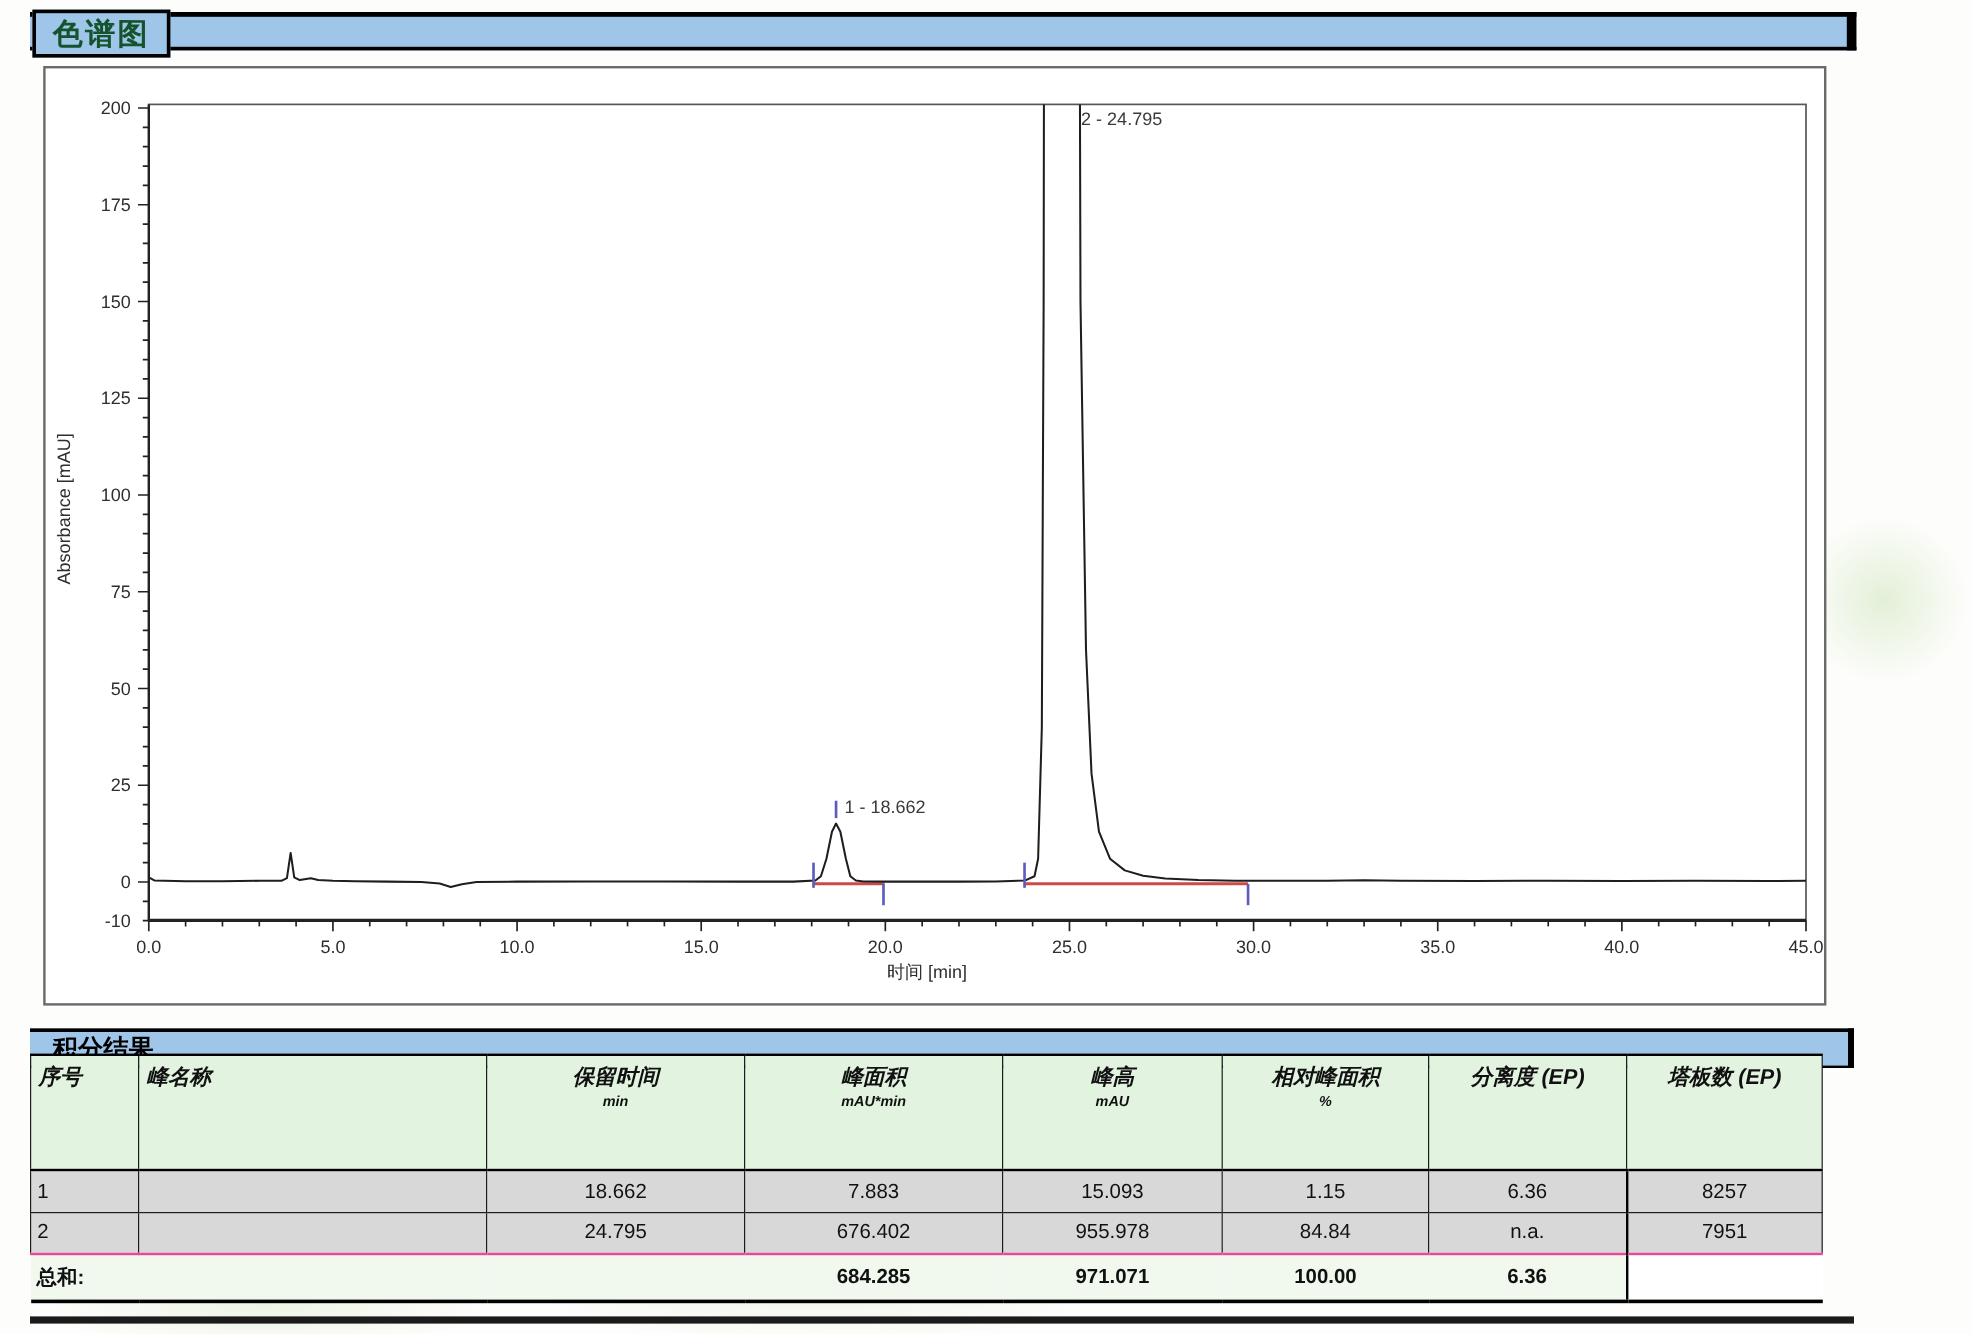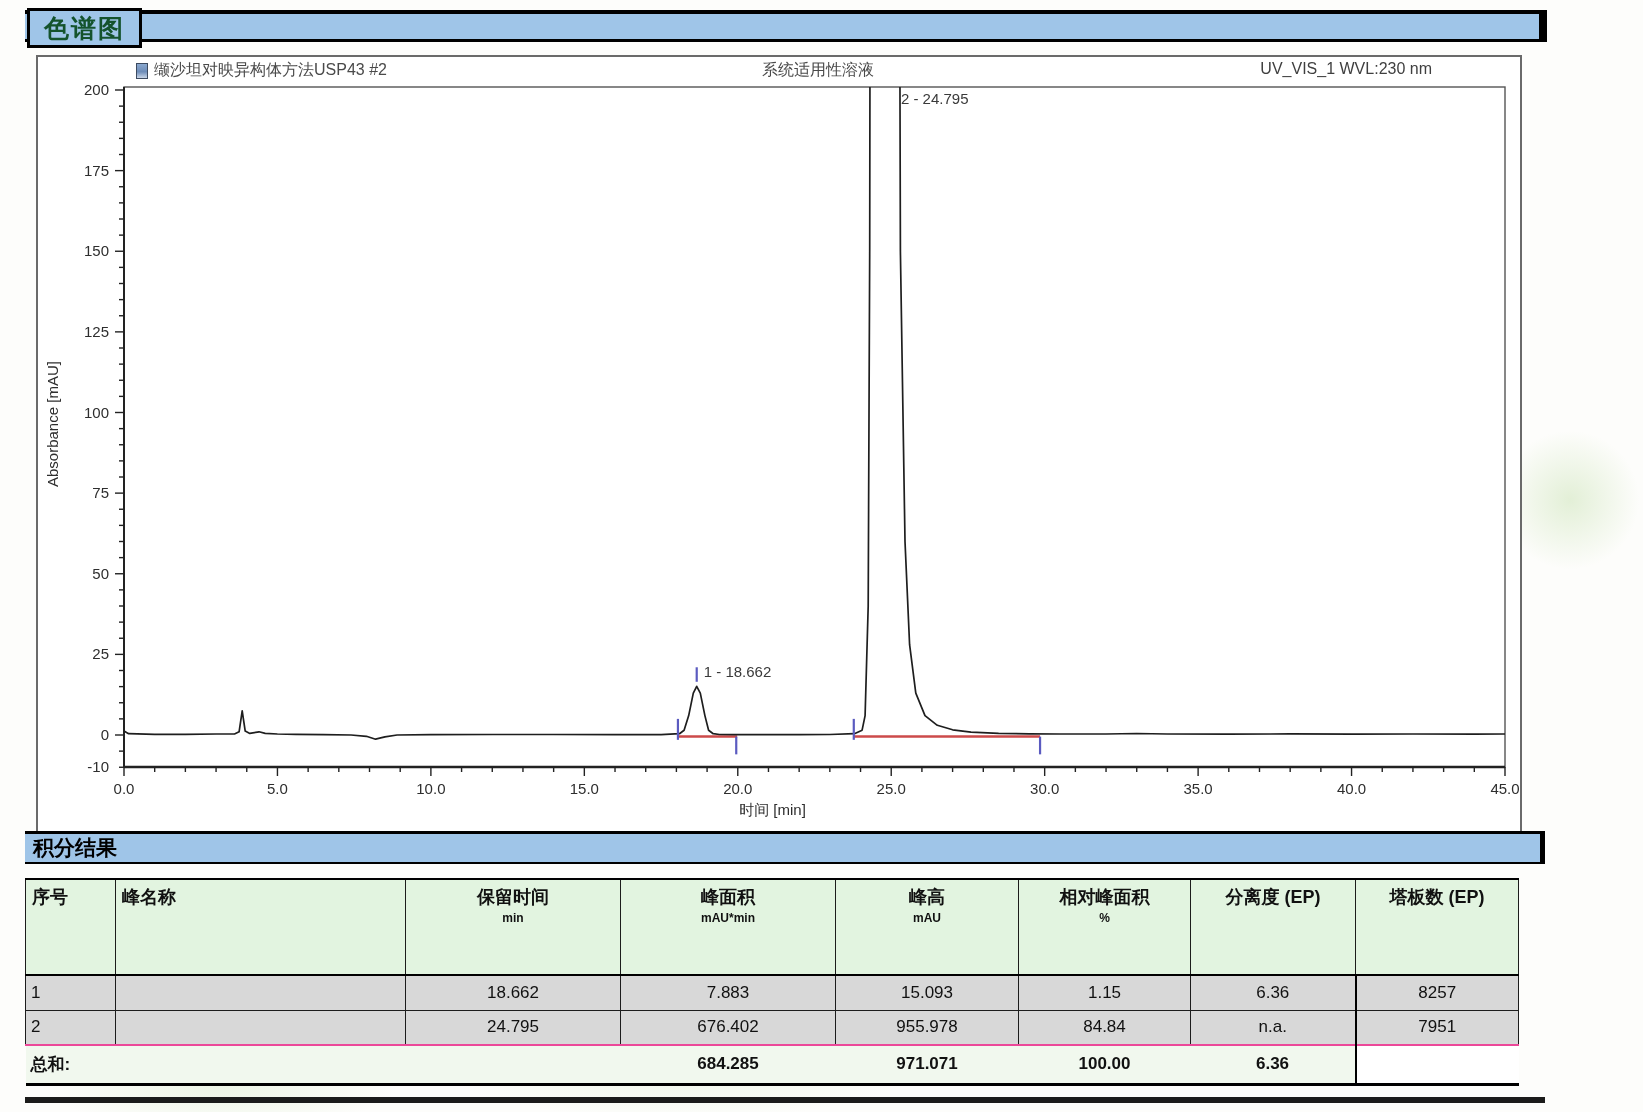--- a/index.html
+++ b/index.html
@@ -33,33 +33,33 @@
             background:linear-gradient(180deg,#8aa8cf 0%, #6d8cb8 55%, #c9d6e8 100%);
             border:1px solid #3c4a60; }
   .ph-center { position:absolute; left:630px; top:0; width:300px; text-align:center; }
   .ph-right  { position:absolute; right:88px; top:0; text-align:right; color:#3f3f3f; }
   svg.plot { position:absolute; inset:0; }
   .ticklab { font-size:15px; fill:#2e2e2e; }
   .axlab   { font-size:15px; fill:#2e2e2e; }
   .peaklab { font-size:15px; fill:#3a3a3a; }
 
   
-  .titlebar2 { position:absolute; left:25px; top:831px; width:1520px; height:33px;
+  .titlebar2 { position:absolute; left:25px; top:857px; width:1520px; height:33px;
                background:#9fc5e8; border-top:3px solid #000; border-bottom:2px solid #000;
                border-right:5px solid #000;
                font-size:21px; font-weight:bold; color:#000;
-               display:flex; align-items:center; padding-left:8px; }
+               display:flex; align-items:center; padding-left:19px; }
 
   
   table.results { position:absolute; left:25px; top:878px; border-collapse:collapse;
                   table-layout:fixed; }
   table.results td { border:1px solid #1c1c1c; overflow:hidden; }
   tr.hdr td { background:#e2f4e0; font-size:18px; font-weight:600; text-align:center;
               vertical-align:top; padding-top:4px; line-height:1.45;
-              border-top:2px solid #000; border-bottom:2px solid #000; }
+              border-top:2px solid #000; border-bottom:2px solid #000;font-style:italic; }
   tr.hdr td.l { text-align:left; padding-left:6px; }
   .unit { font-weight:600; font-size:12px; }
   tr.datarow td { background:#d8d8d8; font-size:17px; text-align:center; height:35px; }
   tr.datarow td.l { text-align:left; padding-left:5px; }
   tr.sumrow td { background:#f1f8ee; font-size:17px; font-weight:bold; text-align:center;
                  height:39px; border-top:2px solid #ec4899; border-bottom:3px solid #000;
                  border-left:none; border-right:none; }
   tr.sumrow td.l { text-align:left; padding-left:5px; }
   tr.sumrow td.plates-cell, tr.datarow td.plates-cell { border-left:2px solid #000;margin-top:24px; }
   tr.sumrow td.plates-cell { background:#fff; }
@@ -216,28 +216,20 @@
           <line x1="658.7160444444444" y1="624.7875" x2="658.7160444444444" y2="610.275" stroke="#5b5bc0" stroke-width="2.2"></line>
           <line x1="698.2433333333333" y1="679.6125" x2="698.2433333333333" y2="697.35" stroke="#5b5bc0" stroke-width="2.2"></line>
           <line x1="815.7817777777777" y1="682.8375" x2="815.7817777777777" y2="661.875" stroke="#5b5bc0" stroke-width="2.2"></line>
           <line x1="1002.0633333333333" y1="679.6125" x2="1002.0633333333333" y2="697.35" stroke="#5b5bc0" stroke-width="2.2"></line>
         </g>
         <g>
           <text x="665.7160444444444" y="620.325075" class="peaklab">1 - 18.662</text>
           <text x="862.931" y="47" class="peaklab">2 - 24.795</text>
         </g>
       </svg>
-    <div class="panel-header">
-      <div class="ph-left">
-        <span class="m-icon"></span>
-        <span>缬沙坦对映异构体方法USP43 #2</span>
-      </div>
-      <div class="ph-center">系统适用性溶液</div>
-      <div class="ph-right">UV_VIS_1 WVL:230 nm</div>
-    </div>
   </div>
 
   <div class="titlebar2">
     <span>积分结果</span>
   </div>
 
   <table class="results">
     <colgroup>
       <col style="width:90px">
         <col style="width:290px">

